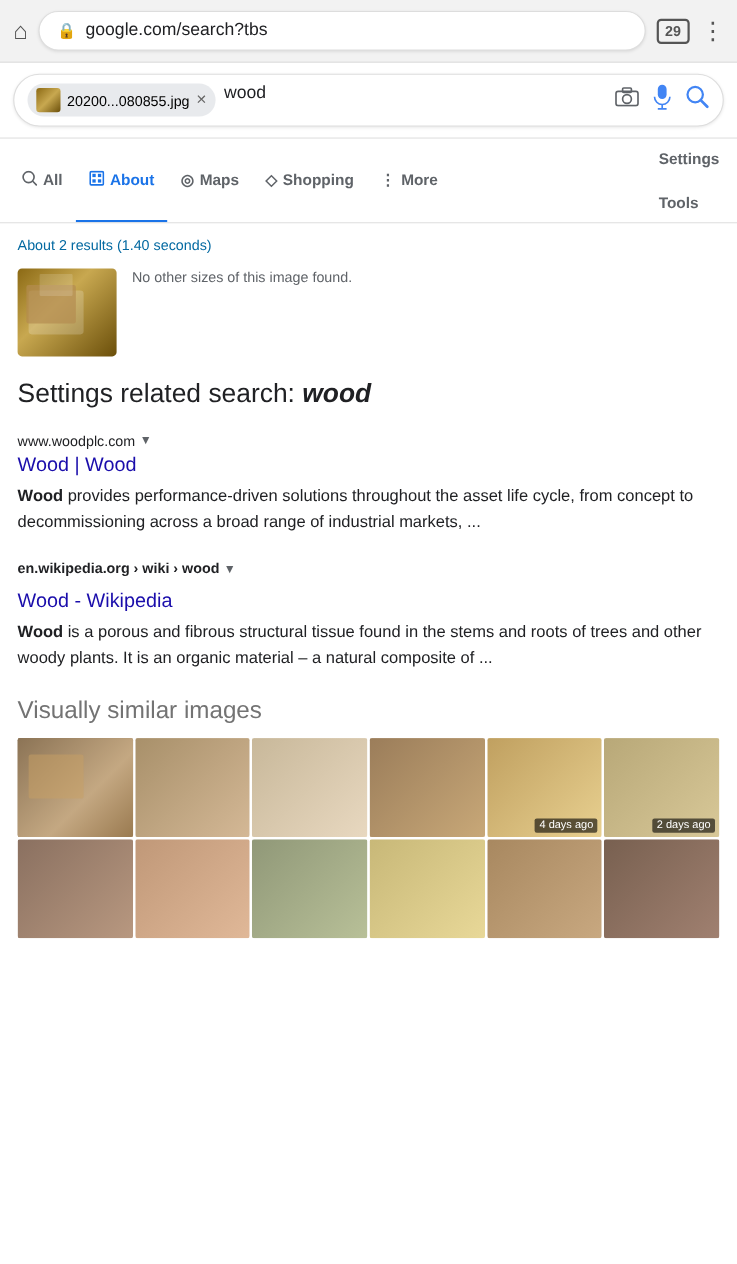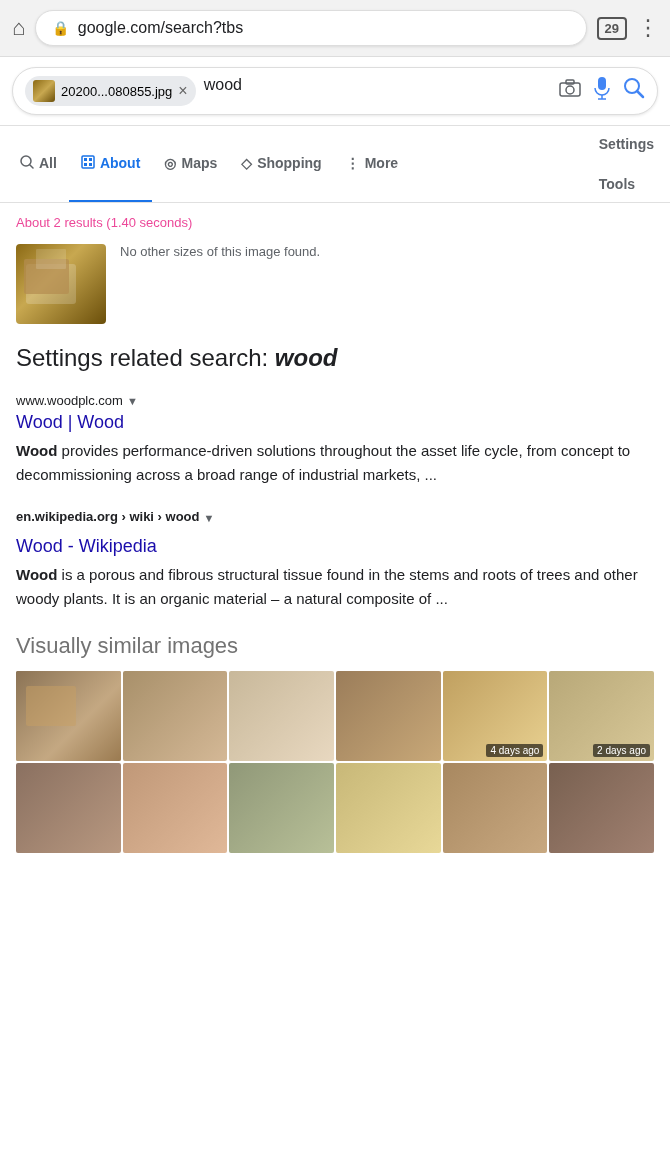--- a/index.html
+++ b/index.html
@@ -110,21 +110,21 @@
       font-size: 14px;
       color: #5f6368;
       cursor: pointer;
     }
 
     
     .main-content { padding: 12px 16px; }
 
     .results-info {
       font-size: 13px;
-      color: #ec4899;
+      color: #0369a1;
       margin-bottom: 14px;
     }
 
     
     .image-result {
       display: flex;
       gap: 14px;
       margin-bottom: 18px;
       align-items: flex-start;
     }

